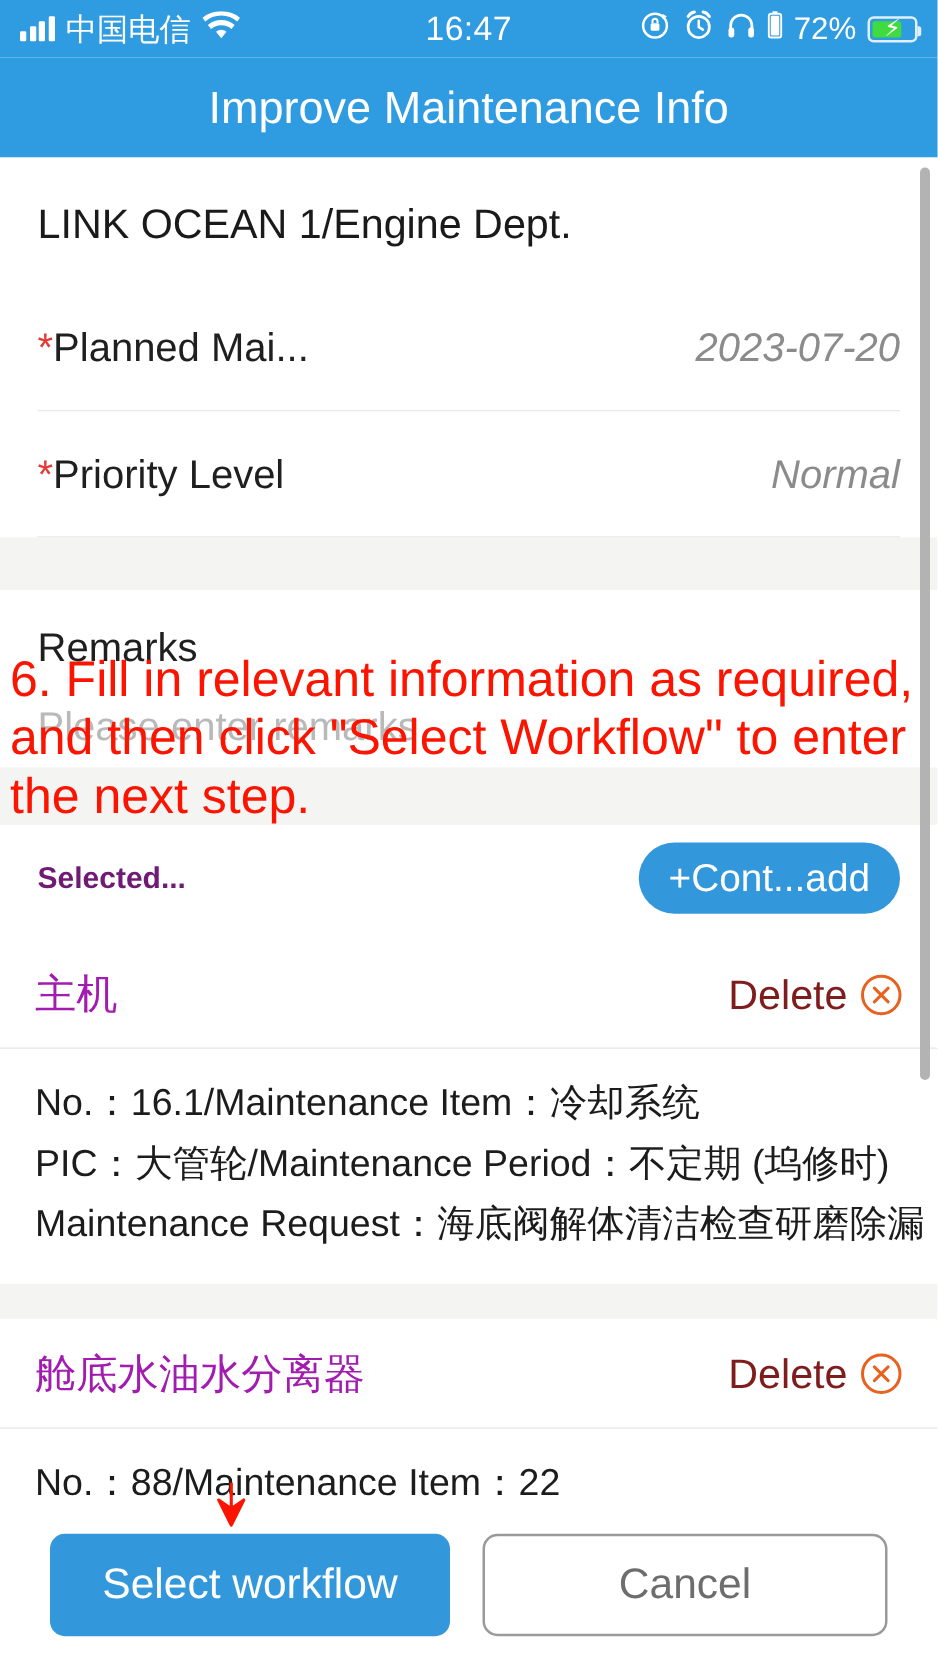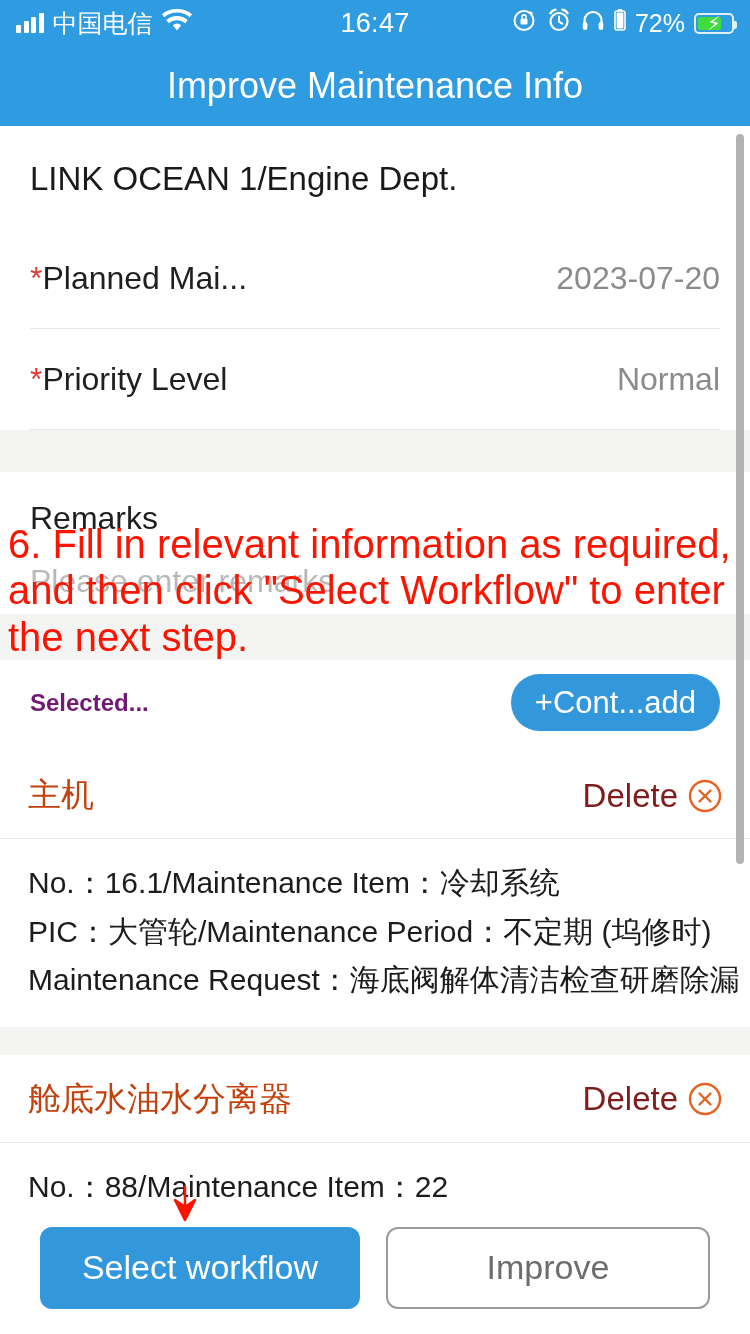--- a/index.html
+++ b/index.html
@@ -59,21 +59,21 @@
   .vessel{
     font-size:33px; color:#1a1a1a; padding:34px 30px 30px;
   }
   .row{
     height:101px; margin:0 30px; display:flex; align-items:center;
     justify-content:space-between; border-bottom:1px solid #e8e8e8;gap:44px;
   }
   .row:last-of-type{ border-bottom:none; }
   .row .lbl{ font-size:32px; color:#1f1f1f; }
   .req{ color:#e53935; }
-  .row .val{ font-size:32px; color:#8b8b8b; }
+  .row .val{ font-size:32px; color:#8b8b8b;font-style:italic; }
 
   .band{ height:42px; background:#f4f4f3; width:100%; }
 
   .remarks-block{ padding:28px 30px 0; }
   .remarks-title{ font-size:32px; color:#1f1f1f; }
   .remarks-ph{ font-size:32px; color:#b9b9b9; margin-top:26px; }
 
   .band2{ height:46px; background:#f4f4f3; width:100%; margin-top:14px; }
 
   .selected-row{
@@ -84,21 +84,21 @@
   .add-btn{
     background:#3398db; color:#fff; border:none; border-radius:40px;
     font-size:31px; padding:13px 24px; line-height:1;
     font-family:inherit; white-space:nowrap;
   }
 
   .card-head{
     display:flex; align-items:center; justify-content:space-between;
     padding:22px 28px 20px; border-bottom:1px solid #e6e6e6;
   }
-  .eq-name{ font-size:33px; color:#c2410c; }
+  .eq-name{ font-size:33px; color:#a21caf; }
   .del{ display:flex; align-items:center; gap:10px; color:#7f1d1d; font-size:33px; }
   .del svg{ display:block; }
 
   .card-body{ padding:20px 28px 22px; }
   .card-line{ font-size:30px; color:#1c1c1c; line-height:1.62; white-space:nowrap; }
 
   .card-gap{ height:28px; background:#f4f4f3; }
 
   
   .scrollbar{
@@ -262,14 +262,14 @@
 
 <div class="annot">6. Fill in relevant information as required, and then click "Select Workflow" to enter the next step.</div>
 <div class="arrow">
   <svg width="30" height="36" viewBox="0 0 30 36">
       <path d="M15 0 L15 20 M15 34 L5 14 L15 21 L25 14 Z" fill="#fb1400" stroke="#fb1400" stroke-width="2.5" stroke-linejoin="round"></path>
     </svg>
 </div>
 
 <div class="bottombar">
   <button class="btn btn-primary">Select workflow</button>
-  <button class="btn btn-ghost">Improve</button>
+  <button class="btn btn-ghost">Cancel</button>
 </div>
 
 </body></html>

